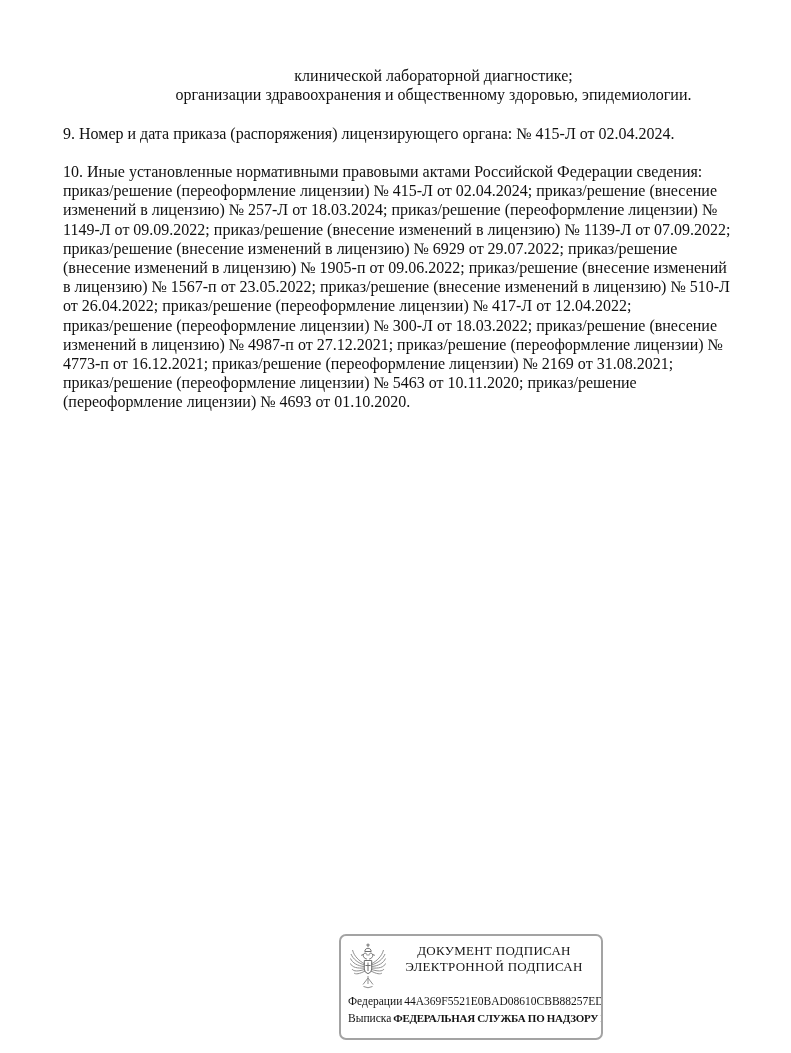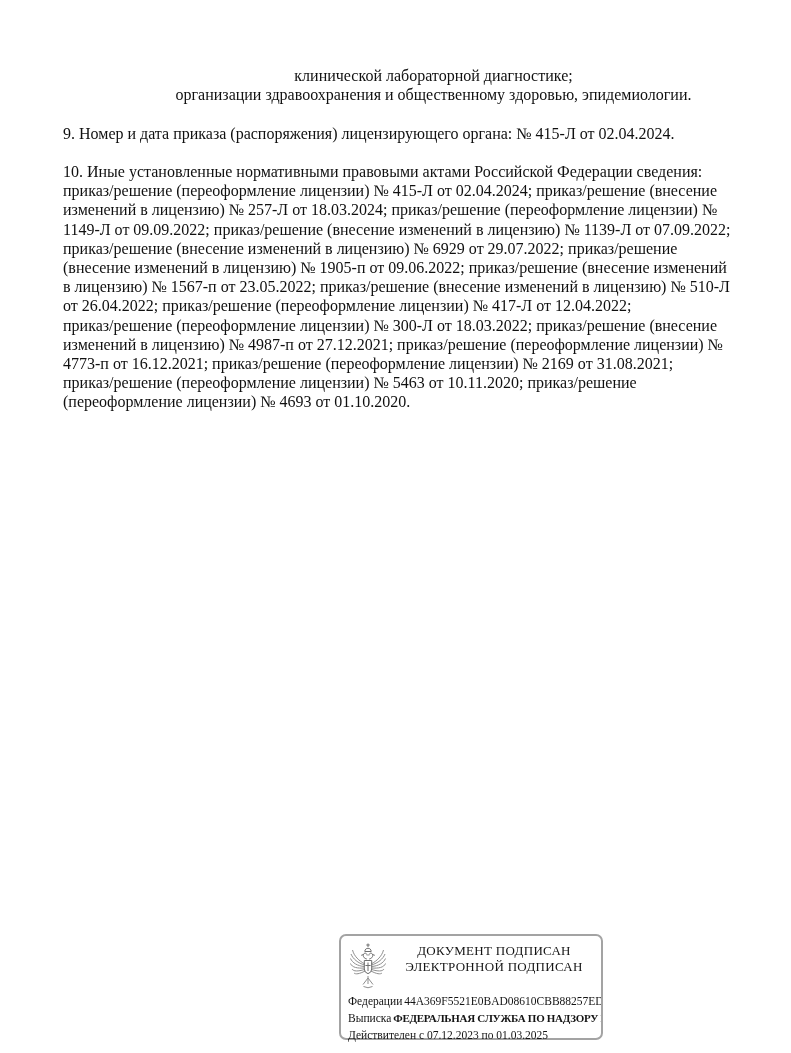--- a/index.html
+++ b/index.html
@@ -138,18 +138,17 @@
     </span>
 
     <div class="stamp-title">
       <div>ДОКУМЕНТ ПОДПИСАН</div>
       <div>ЭЛЕКТРОННОЙ ПОДПИСАН</div>
     </div>
 
     <div class="stamp-info">
       <div class="stamp-line"><span>Федерации</span><span class="sep"></span><span>44A369F5521E0BAD08610CBB88257ED3</span></div>
       <div class="stamp-line"><span>Выписка</span><span class="sep"></span><span class="owner-value">ФЕДЕРАЛЬНАЯ СЛУЖБА ПО НАДЗОРУ В СФ</span></div>
-      <div class="stamp-line">Действителен с 07.12.2023 по 01.03.2025</div>
     </div>
 
   </div>
 
 </div>
 
 </body></html>

